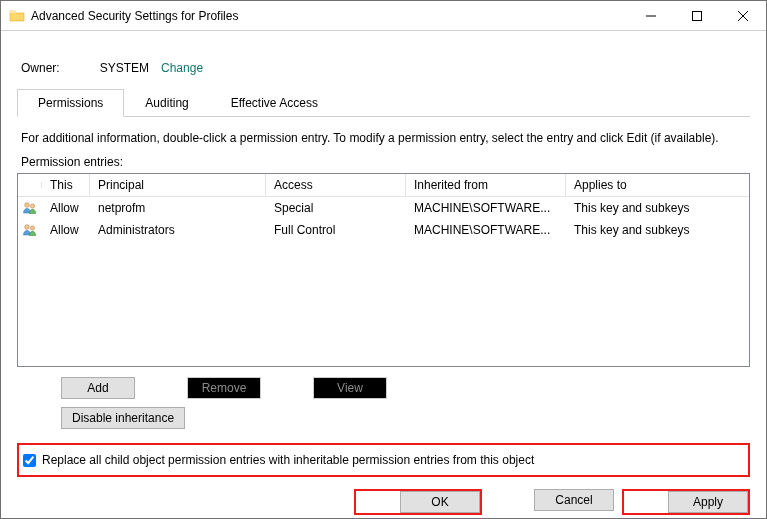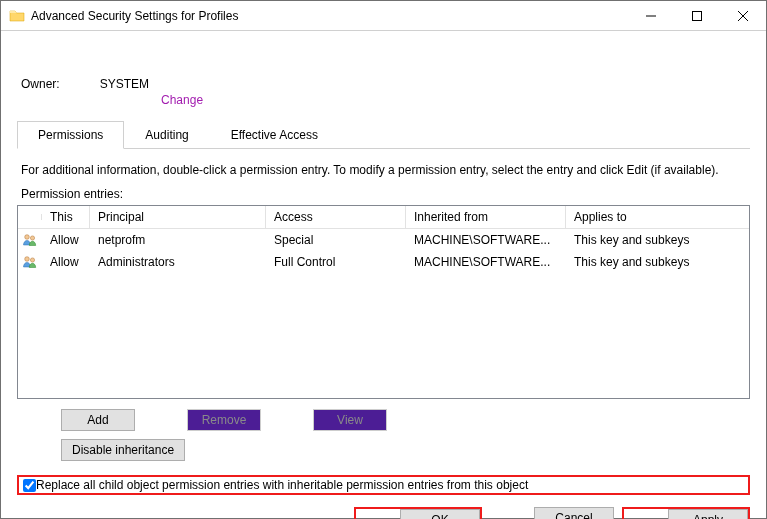--- a/index.html
+++ b/index.html
@@ -45,21 +45,21 @@
     position: relative;
   }
   .owner-row {
     display: flex;
     align-items: center;
     gap: 40px;
     padding: 18px 0 14px 4px;
   }
   .owner-label { color: #000; }
   .owner-val { display: flex; align-items: center; gap: 12px; }
-  .link { color: #a21caf; cursor: pointer; margin-top: 32px; }
+  .link { color: #0f766e; cursor: pointer; }
   .tabs {
     display: flex;
     border-bottom: 1px solid #d0d0d0;
   }
   .tab {
     padding: 6px 20px;
     border: 1px solid transparent;
     border-bottom: none;
     cursor: pointer;
     position: relative;
@@ -115,30 +115,31 @@
     height: 22px;
     border: 1px solid #adadad;
     background: #e1e1e1;
     font: inherit;
     cursor: pointer;
     padding: 0 10px;
     margin-left: 44px;
   }
   .btn:disabled {
     color: #8a8a8a;
-    background: #4c1d95;
+    background: #000000;
     border-color: #cdcdcd;
     cursor: default;
   }
   .btn.wide { min-width: 120px; text-align: center;}
   .checkbox-row {
     display: flex;
     align-items: center;
+    gap: 6px;
     margin: 6px 0 0 0;
-    padding: 1px 4px;
+    padding: 8px 4px;
     border: 2px solid #ef1b1b;
   }
   .checkbox-row input { margin:0; }
   .footer {
     display: flex;
     justify-content: flex-end;
     gap: 8px;
     padding: 12px 16px 12px 16px;
   }
   .footer .btn { min-width: 80px; }

